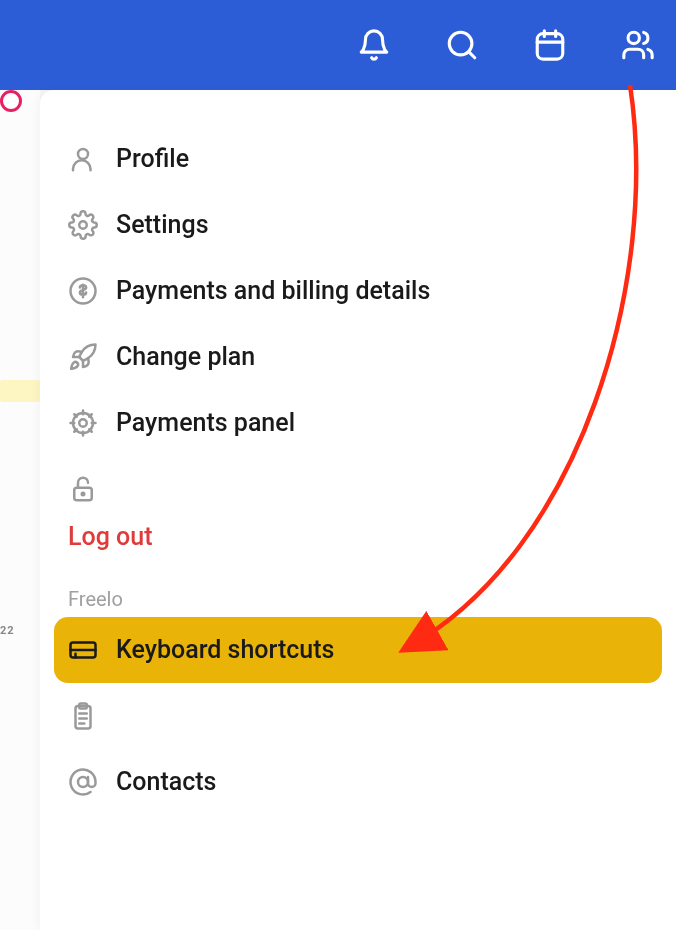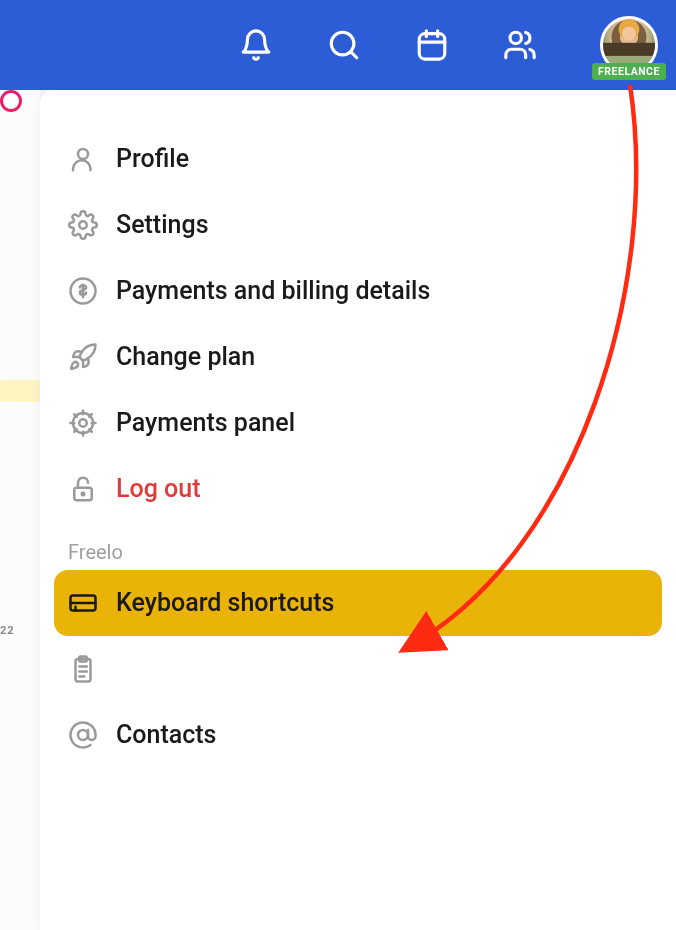--- a/index.html
+++ b/index.html
@@ -107,20 +107,21 @@
       gap: 18px;
       padding: 18px 14px;
       border-radius: 14px;
       cursor: pointer;
       font-size: 25px;
       font-weight: 500;
       color: #1a1a1a;
     }
     .menu-item.danger {
       color: #e03b3b;
+      flex-direction: column;
     }
     .menu-item.highlighted {
       background: #eab308;
     }
     .menu-item .icon {
       width: 30px;
       height: 30px;
       flex-shrink: 0;
       display: flex;
       align-items: center;
@@ -170,26 +171,20 @@
       <line x1="3" y1="10" x2="21" y2="10"></line>
     </svg>
   </div>
   <div class="topbar-icon">
     <svg width="34" height="34" viewBox="0 0 24 24" fill="none" stroke="currentColor" stroke-width="2.2" stroke-linecap="round" stroke-linejoin="round">
       <path d="M16 21v-2a4 4 0 0 0-4-4H6a4 4 0 0 0-4 4v2"></path>
       <circle cx="9" cy="7" r="4"></circle>
       <path d="M22 21v-2a4 4 0 0 0-3-3.87"></path>
       <path d="M16 3.13a4 4 0 0 1 0 7.75"></path>
     </svg>
-  </div>
-  <div class="avatar-wrap">
-    <div class="avatar">
-      <div class="avatar-inner"></div>
-    </div>
-    <div class="avatar-badge">FREELANCE</div>
   </div>
 </div>
 
 <div class="backdrop">
   <div class="stub stub1"></div>
   <div class="stubtext">22</div>
   <div class="stub3"></div>
 </div>
 
 <div class="panel">

